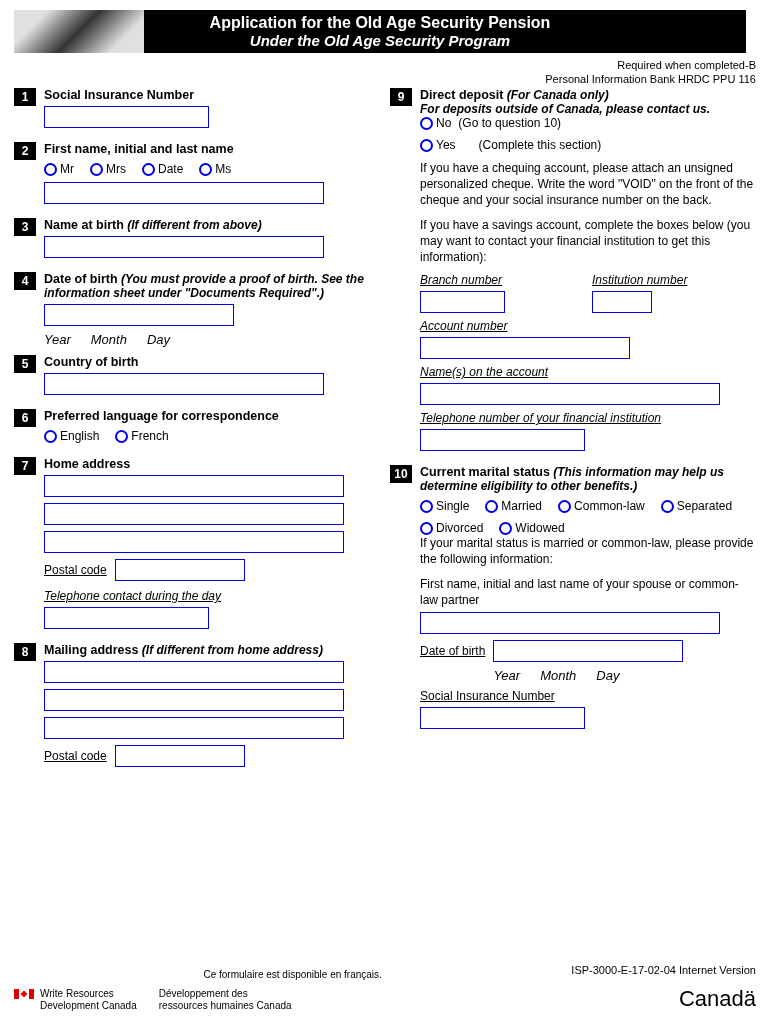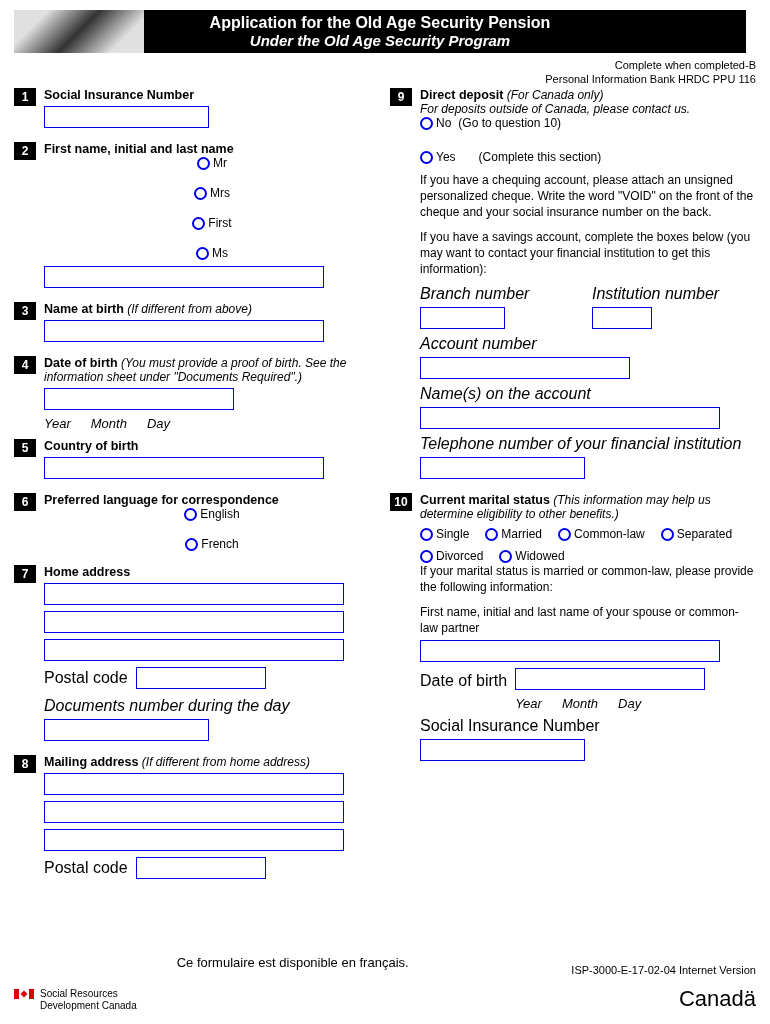--- a/index.html
+++ b/index.html
@@ -8,50 +8,50 @@
   .header-bar { position: absolute; left: 14px; top: 10px; right: 24px; height: 43px; background: #000; display: flex; flex-direction: column; justify-content: center; align-items: center; color: #fff; }
   .header-title { font-size: 16px; font-weight: bold; }
   .header-subtitle { font-style: italic; font-size: 15px; font-weight: bold; }
   .protected { position: absolute; right: 14px; top: 58px; text-align: right; font-size: 11px; line-height: 1.3; }
   .content { position: absolute; left: 14px; right: 14px; top: 88px; display: flex; gap: 10px; }
   .col { flex: 1; }
   .section { display: flex; margin-bottom: 8px; }
   .num-box { min-width: 22px; width: 22px; height: 18px; background: #000; color: #fff; display: flex; align-items: center; justify-content: center; font-weight: bold; font-size: 12px; margin-right: 8px; }
   .section-body { flex: 1; }
   .section-label { font-weight: bold; font-size: 12.5px; display: inline; }
-  .section-hint { font-style: italic; font-weight: normal; font-size: 12px; }
+  .section-hint { font-style: italic; font-weight: bold; font-size: 12px; }
   .field-box { border: 1.5px solid #0000ee; height: 22px; margin-top: 4px; margin-bottom: 6px; }
-  .radio-row { display: flex; gap: 16px; margin-bottom: 6px; align-items: center; flex-wrap: wrap; flex-direction: column; }
+  .radio-row { display: flex; gap: 16px; margin-top: 6px; margin-bottom: 6px; align-items: flex-end; flex-wrap: wrap; }
   .radio-opt { display: flex; align-items: center; gap: 3px; }
   .radio-circle { width: 13px; height: 13px; border: 2px solid #0000ee; border-radius: 50%; flex-shrink: 0; }
-  .plain-label { font-size: 16px; }
+  .plain-label { font-size: 12px; text-decoration: underline; }
   .sub-row { display: flex; gap: 20px; font-style: italic; font-size: 13px; margin-top: 2px; }
   .para { font-size: 12px; line-height: 1.35; margin-bottom: 8px; }
   .inline-group { display: flex; gap: 8px; align-items: flex-start; }
   .footer { position: absolute; left: 14px; right: 14px; bottom: 12px; }
-  .footer-note { text-align: center; font-size: 13px; margin-bottom: 10px; }
+  .footer-note { text-align: center; font-size: 10px; margin-bottom: 0; }
   .footer-row { display: flex; justify-content: space-between; align-items: flex-end; }
   .flag-box { display: flex; align-items: flex-start; gap: 6px; font-size: 10px; line-height: 1.2; }
   .mini-flag { width: 20px; height: 10px; background: linear-gradient(to right, #d00 25%, #fff 25%, #fff 75%, #d00 75%); position: relative; flex-shrink: 0; margin-top: 1px; }
   .mini-flag::after { content: ""; position: absolute; left: 50%; top: 50%; width: 5px; height: 5px; background: #d00; transform: translate(-50%,-50%) rotate(45deg); }
   .big-wordmark { font-size: 22px; font-weight: normal; position: relative; }
   .form-code { font-size: 11px; text-align: right; margin-bottom: 4px; }
   .marital-row { display: flex; flex-wrap: wrap; gap: 8px 16px; margin-top: 6px; }
 </style>
 </head>
 <body>
 
 <div class="header-bar">
   <div class="header-title">Application for the Old Age Security Pension</div>
   <div class="header-subtitle">Under the Old Age Security Program</div>
 </div>
 <div class="top-image"></div>
 
 <div class="protected">
-  <div>Complete when completed-B</div>
+  <div>Required when completed-B</div>
   <div>Personal Information Bank HRDC PPU 116</div>
 </div>
 
 <div class="content">
 
   <div class="col">
 
     <div class="section">
       <div class="num-box">1</div>
       <div class="section-body">
@@ -68,21 +68,21 @@
           <div class="radio-opt">
               <div class="radio-circle"></div>
               <span>Mr</span>
             </div>
           <div class="radio-opt">
               <div class="radio-circle"></div>
               <span>Mrs</span>
             </div>
           <div class="radio-opt">
               <div class="radio-circle"></div>
-              <span>First</span>
+              <span>Date</span>
             </div>
           <div class="radio-opt">
               <div class="radio-circle"></div>
               <span>Ms</span>
             </div>
         </div>
         <div class="field-box" style="width:280px;"></div>
       </div>
     </div>
 
@@ -138,21 +138,21 @@
       <div class="num-box">7</div>
       <div class="section-body">
         <span class="section-label">Home address</span>
         <div class="field-box" style="width:300px;"></div>
         <div class="field-box" style="width:300px;"></div>
         <div class="field-box" style="width:300px;"></div>
         <div style="margin-top:6px;display:flex;align-items:center;gap:8px;">
           <span class="plain-label">Postal code</span>
           <div class="field-box" style="width:130px;margin:0;"></div>
         </div>
-        <div class="plain-label" style="font-style:italic;margin-top:8px;">Documents number during the day</div>
+        <div class="plain-label" style="font-style:italic;margin-top:8px;">Telephone contact during the day</div>
         <div class="field-box" style="width:165px;"></div>
       </div>
     </div>
 
     <div class="section">
       <div class="num-box">8</div>
       <div class="section-body">
         <span class="section-label">Mailing address</span>
         <span class="section-hint">(If different from home address)</span>
         <div class="field-box" style="width:300px;"></div>
@@ -168,21 +168,21 @@
   </div>
 
   <div class="col">
 
     <div class="section">
       <div class="num-box">9</div>
       <div class="section-body">
         <span class="section-label">Direct deposit</span>
         <span class="section-hint">(For Canada only)</span>
         <div class="section-hint" style="display:block;">For deposits outside of Canada, please contact us.</div>
-        <div class="radio-opt" style="margin-bottom:20px;">
+        <div class="radio-opt" style="margin-bottom:8px;">
           <div class="radio-circle"></div>
           <span>No</span>
           <span style="margin-left:4px;">(Go to question 10)</span>
         </div>
         <div class="radio-opt" style="margin-bottom:8px;">
           <div class="radio-circle"></div>
           <span>Yes</span>
           <span style="margin-left:20px;">(Complete this section)</span>
         </div>
         <div class="para">If you have a chequing account, please attach an unsigned personalized cheque. Write the word "VOID" on the front of the cheque and your social insurance number on the back.</div>
@@ -261,19 +261,23 @@
 
 <div class="footer">
   <div style="display:flex;justify-content:space-between;align-items:flex-end;">
     <div class="footer-note" style="flex:1;text-align:center;">Ce formulaire est disponible en français.</div>
     <div class="form-code">ISP-3000-E-17-02-04  Internet Version</div>
   </div>
   <div class="footer-row" style="margin-top:6px;">
     <div class="flag-box">
       <div class="mini-flag"></div>
       <div>
-        <div>Social Resources</div>
+        <div>Write Resources</div>
         <div>Development Canada</div>
       </div>
+      <div style="margin-left:16px;">
+        <div>Développement des</div>
+        <div>ressources humaines Canada</div>
+      </div>
     </div>
     <div class="big-wordmark">Canadä</div>
   </div>
 </div>
 
 </body></html>

